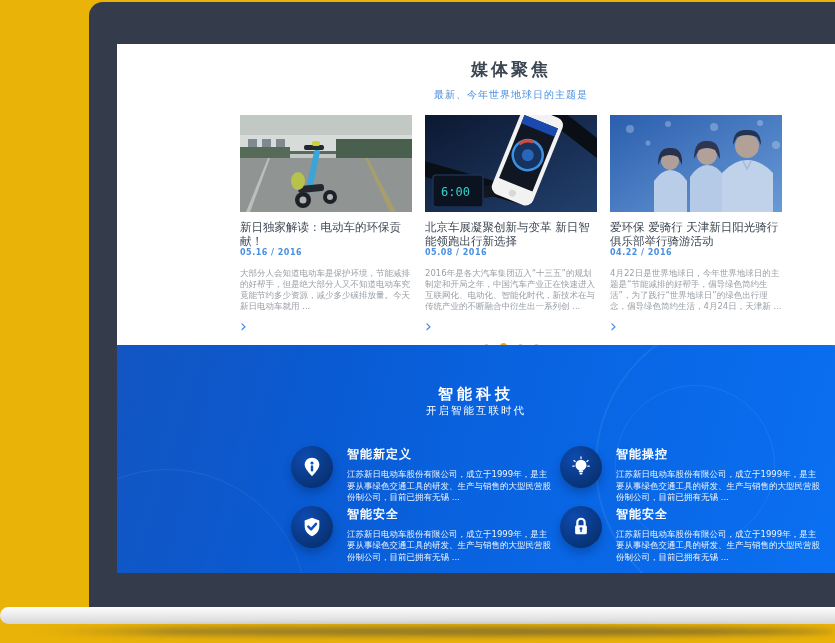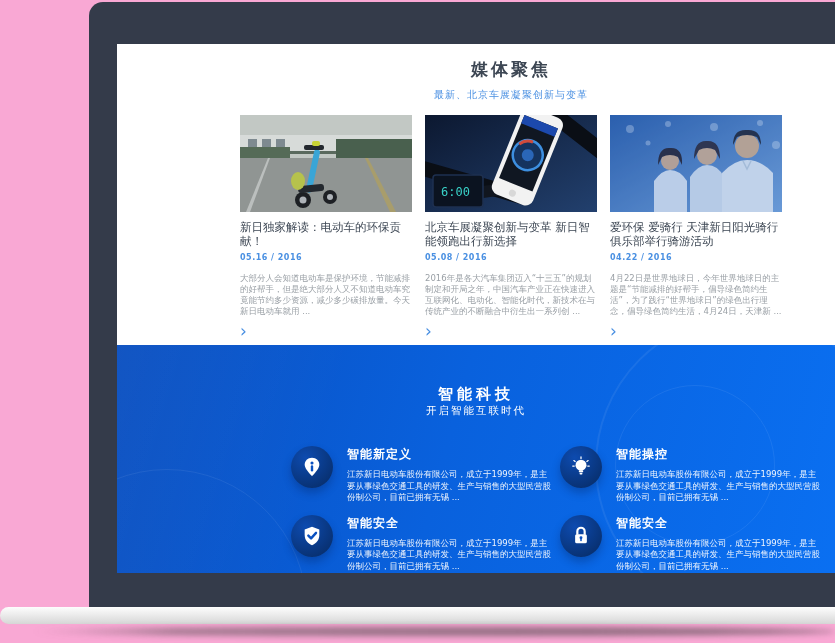--- a/index.html
+++ b/index.html
@@ -1,18 +1,18 @@
 <!DOCTYPE html>
 <html><head>
 <meta charset="utf-8">
 <style>
   * { margin:0; padding:0; box-sizing:border-box; }
   html,body { background:#fff; }
   body { font-family:"DejaVu Sans","Liberation Sans",sans-serif; }
-  .stage { position:relative; width:835px; height:643px; background:#f9a8d4; overflow:hidden; }
+  .stage { position:relative; width:835px; height:643px; background:#eab308; overflow:hidden; }
 
   
   .bezel { position:absolute; left:89px; top:2px; width:746px; height:606px;
            background:#343b4a; border-radius:14px 0 0 0; }
   .base  { position:absolute; left:0; top:607px; width:835px; height:17px;
            background:linear-gradient(180deg,#fdfdfd 0%,#ececec 45%,#d6d6d6 100%);
            border-radius:10px 0 0 10px; }
   .base-shadow { position:absolute; left:30px; top:627px; width:805px; height:9px;
            background:linear-gradient(90deg,rgba(70,70,70,0) 0%,rgba(70,70,70,.5) 18%,rgba(60,60,60,.62) 100%);
            border-radius:50%; filter:blur(3px); }
@@ -25,42 +25,42 @@
   .media { position:absolute; left:0; top:0; width:718px; height:301px; background:#fff; }
   .media-wrap { position:absolute; left:123px; top:0; width:542px; }
   .sec-title { text-align:center; padding-top:14px; font-size:17px; font-weight:bold;
                color:#3c4653; letter-spacing:3px; }
   .sec-sub   { text-align:center; margin-top:7px; font-size:10px; color:#4a90e2; letter-spacing:1px; }
   .cards { display:flex; gap:13px; margin-top:13px; }
   .card  { width:172px; cursor:pointer; }
   .card-img { width:172px; height:97px; overflow:hidden; }
   .card-img svg { display:block; }
   .card-title { margin-top:8px; font-size:11.5px; line-height:14px; font-weight:normal; color:#3c4653; }
-  .card-date  { margin-top:5px; font-size:8px; font-weight:bold; color:#4a90e2; letter-spacing:.5px; }
+  .card-date  { font-size:8px; font-weight:bold; color:#4a90e2; letter-spacing:.5px; }
   .card-excerpt { margin-top:11px; font-size:8.5px; line-height:11px; color:#9aa0a6; }
   .card-arrow { margin-top:6px; font-size:17px; line-height:16px; color:#4a90e2; width:16px; }
   .dots { display:flex; justify-content:center; align-items:center; gap:11px; margin-top:9px; }
   .dot  { width:5px; height:5px; border-radius:50%; background:#c9c9c9; cursor:pointer; }
   .dot.active { width:7px; height:7px; background:#f5a623; }
 
   
   .smart { position:absolute; left:0; top:301px; width:718px; height:284px; overflow:hidden;
            background:linear-gradient(105deg,#0a4fc0 0%,#0961dd 45%,#0a70f2 100%); color:#fff; }
   .deco  { position:absolute; border:2px solid rgba(255,255,255,.07); border-radius:50%; }
   .deco1 { right:-60px; top:-30px; width:300px; height:300px; }
   .deco2 { right:60px; top:40px; width:160px; height:160px; border-width:1px; }
   .deco3 { left:-90px; bottom:-120px; width:280px; height:280px; border-width:1px; }
   .sheen { position:absolute; left:-120px; top:-60px; width:560px; height:420px;
            background:linear-gradient(115deg,rgba(255,255,255,.06) 0%,rgba(255,255,255,0) 55%);
            transform:rotate(-8deg); }
   .smart-title { position:relative; text-align:center; margin-top:40px; font-size:15px;
                  font-weight:bold; letter-spacing:4px; }
   .smart-sub   { position:relative; text-align:center; margin-top:0; font-size:10.5px; letter-spacing:2px; }
   .features { position:absolute; left:174px; top:101px; width:520px; display:grid;
-              grid-template-columns:269px 245px; row-gap:11px; }
+              grid-template-columns:269px 245px; row-gap:2px; }
   .feature { display:flex; align-items:flex-start; }
   .f-icon { flex:none; width:42px; height:42px; border-radius:50%;
             background:radial-gradient(circle at 35% 28%,#0d4bb0 0%,#083070 80%);
             box-shadow:0 5px 9px rgba(0,20,70,.28);
             display:flex; align-items:center; justify-content:center; }
   .f-body { margin-left:14px; }
   .f-title { font-size:12px; font-weight:bold; letter-spacing:1px; }
   .f-desc  { margin-top:6px; font-size:8.5px; line-height:11.5px; color:rgba(255,255,255,.93); width:208px; }
 </style>
 </head>
@@ -70,21 +70,21 @@
 
   <div class="bezel"></div>
   <div class="base"></div>
   <div class="base-shadow"></div>
 
   <div class="screen">
 
     <div class="media">
       <div class="media-wrap">
         <div class="sec-title">媒体聚焦</div>
-        <div class="sec-sub">最新、北京车展凝聚创新与变革</div>
+        <div class="sec-sub">最新、今年世界地球日的主题是</div>
 
         <div class="cards">
 
           <div class="card">
             <div class="card-img">
               <svg width="172" height="97" viewBox="0 0 172 97">
                 <rect width="172" height="97" fill="#c2c8c4"></rect>
                 <rect x="0" y="20" width="172" height="18" fill="#d7dbd9"></rect>
                 <g fill="#7e8a90">
                   <rect x="8" y="24" width="9" height="9"></rect>

